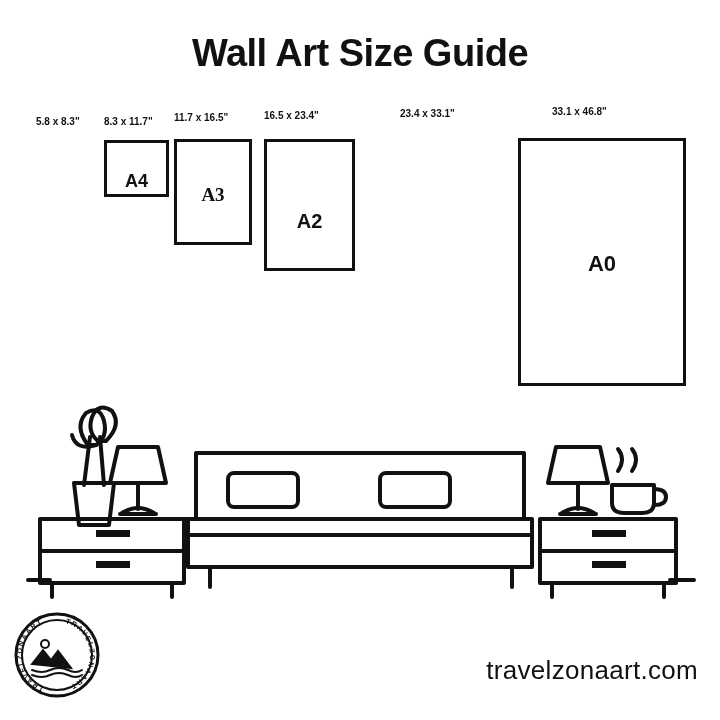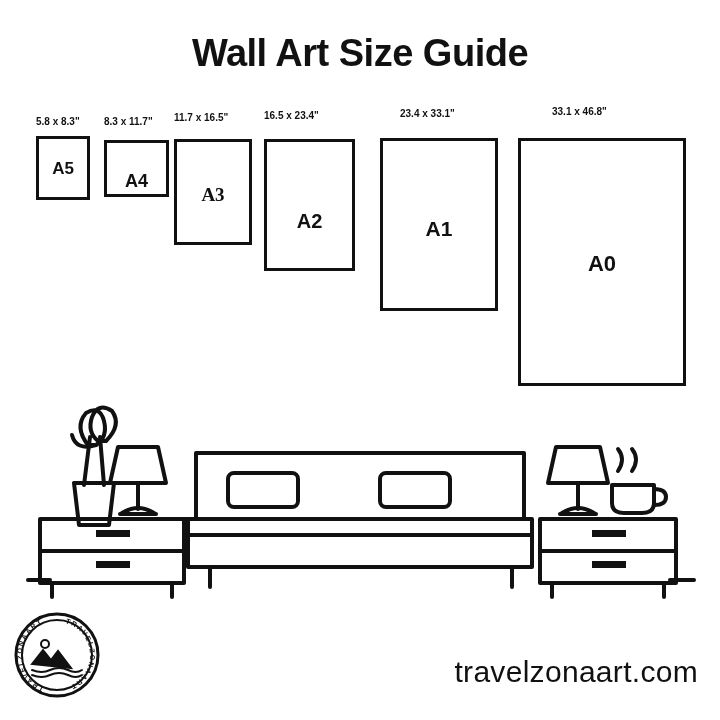--- a/index.html
+++ b/index.html
@@ -89,40 +89,37 @@
     position: absolute;
     left: 14px;
     top: 612px;
     width: 86px;
     height: 86px;
   }
   .site {
     position: absolute;
     right: 22px;
     top: 655px;
-    font-size: 30px;
+    font-size: 26px;
     color: #111111;
     letter-spacing: 0.3px;
   }
 </style>
 </head>
 <body>
 
 <div id="stage">
 
   <div class="title">Wall Art Size Guide</div>
 
   <div class="frames">
 
     <div class="frame-group" style="left:36px; top:118px; width:60px; height:80px;">
       <div class="frame-dim" style="top:-2px;">5.8 x 8.3"</div>
       <div class="frame-shadow" style="left:8px; top:26px; width:54px; height:64px;"></div>
-      <div class="frame-box" style="left:0px; top:18px; width:54px; height:64px;">
-        <div class="frame-label" style="top:20px; font-size:17px;">A5</div>
-      </div>
     </div>
 
     <div class="frame-group" style="left:104px; top:118px; width:80px; height:110px;">
       <div class="frame-dim" style="top:-2px;">8.3 x 11.7"</div>
       <div class="frame-shadow" style="left:9px; top:31px; width:65px; height:81px;"></div>
       <div class="frame-box" style="left:0px; top:22px; width:65px; height:57px;">
         <div class="frame-label" style="top:28px; font-size:18px;">A4</div>
       </div>
     </div>
 
@@ -138,23 +135,20 @@
       <div class="frame-dim" style="top:-2px;">16.5 x 23.4"</div>
       <div class="frame-shadow" style="left:11px; top:38px; width:91px; height:132px;"></div>
       <div class="frame-box" style="left:0px; top:27px; width:91px; height:132px;">
         <div class="frame-label" style="top:68px; font-size:20px;">A2</div>
       </div>
     </div>
 
     <div class="frame-group" style="left:380px; top:110px; width:140px; height:215px;">
       <div class="frame-dim" style="top:-2px; left:20px;">23.4 x 33.1"</div>
       <div class="frame-shadow" style="left:12px; top:40px; width:118px; height:173px;"></div>
-      <div class="frame-box" style="left:0px; top:28px; width:118px; height:173px;">
-        <div class="frame-label" style="top:76px; font-size:21px;">A1</div>
-      </div>
     </div>
 
     <div class="frame-group" style="left:518px; top:108px; width:180px; height:290px;">
       <div class="frame-dim" style="top:-2px; left:34px;">33.1 x 46.8"</div>
       <div class="frame-shadow" style="left:13px; top:43px; width:160px; height:248px;"></div>
       <div class="frame-box" style="left:0px; top:30px; width:168px; height:248px;">
         <div class="frame-label" style="top:110px; font-size:22px;">A0</div>
       </div>
     </div>
 

